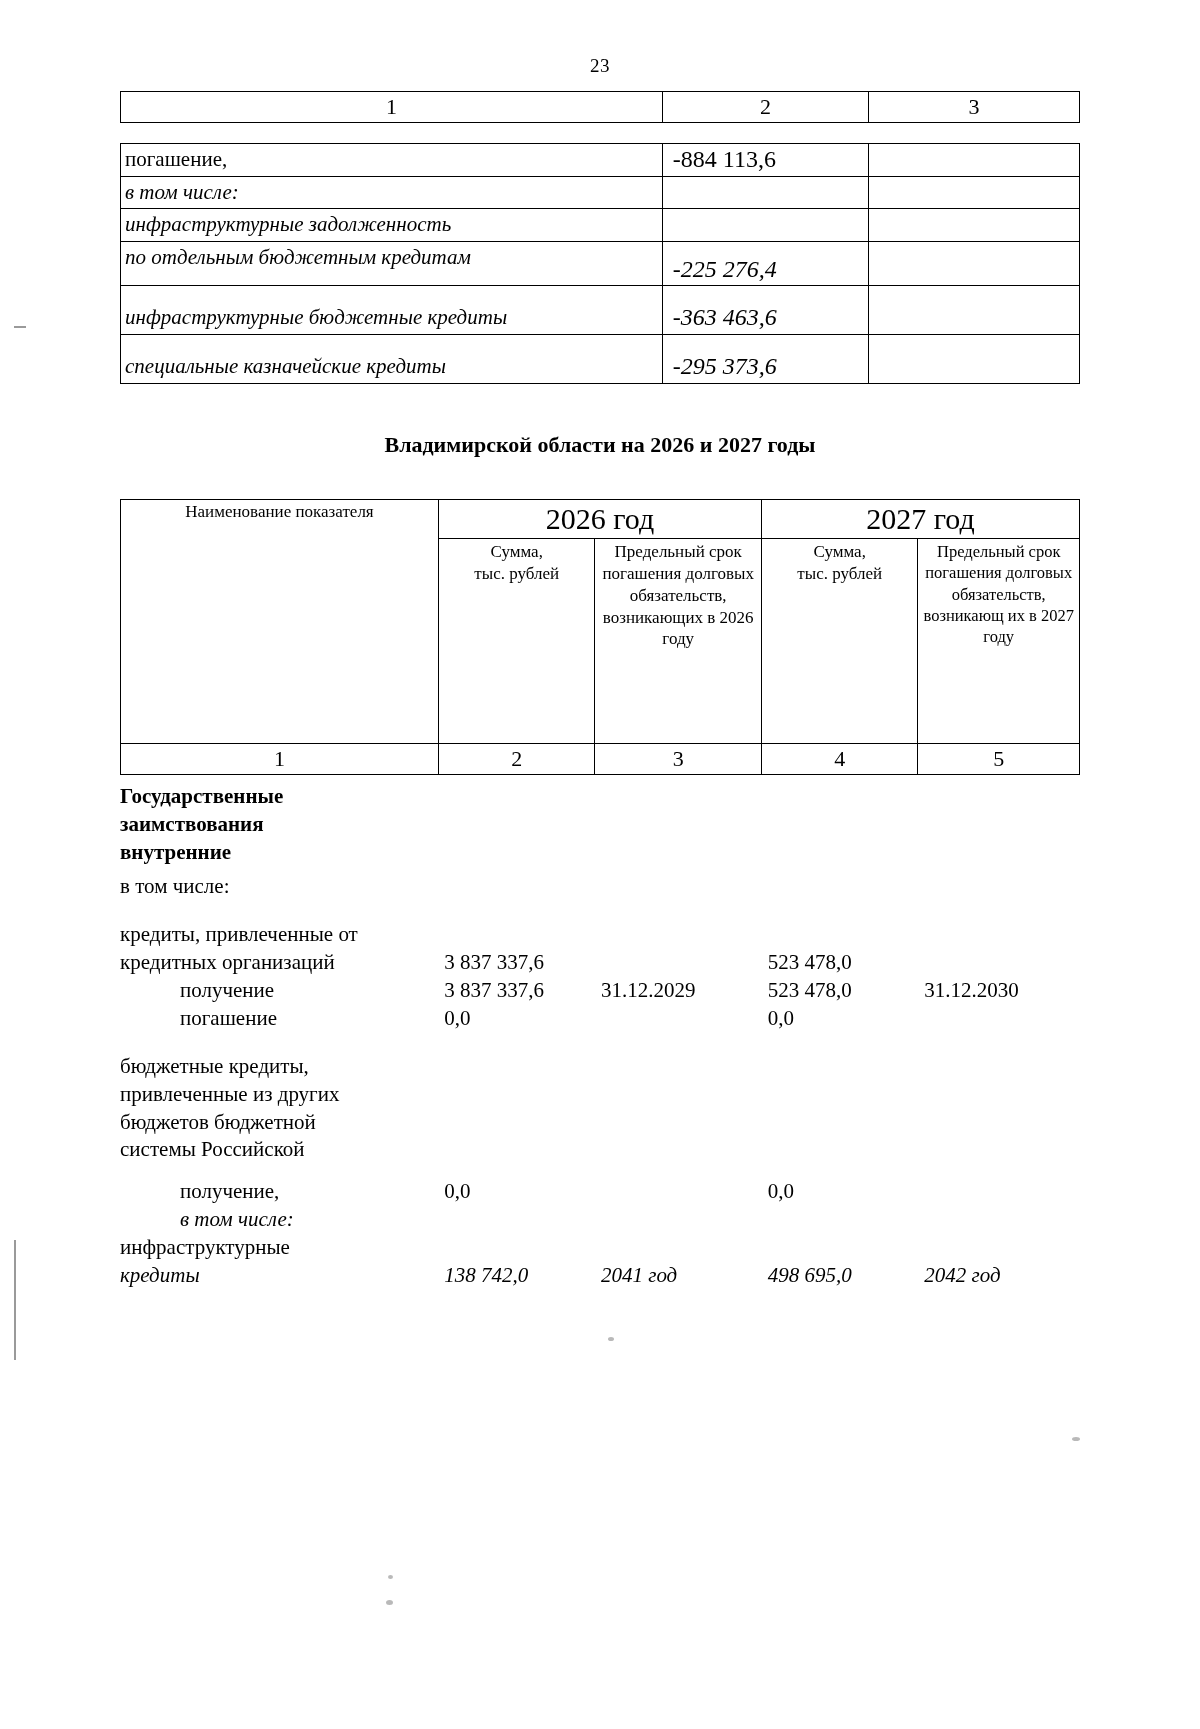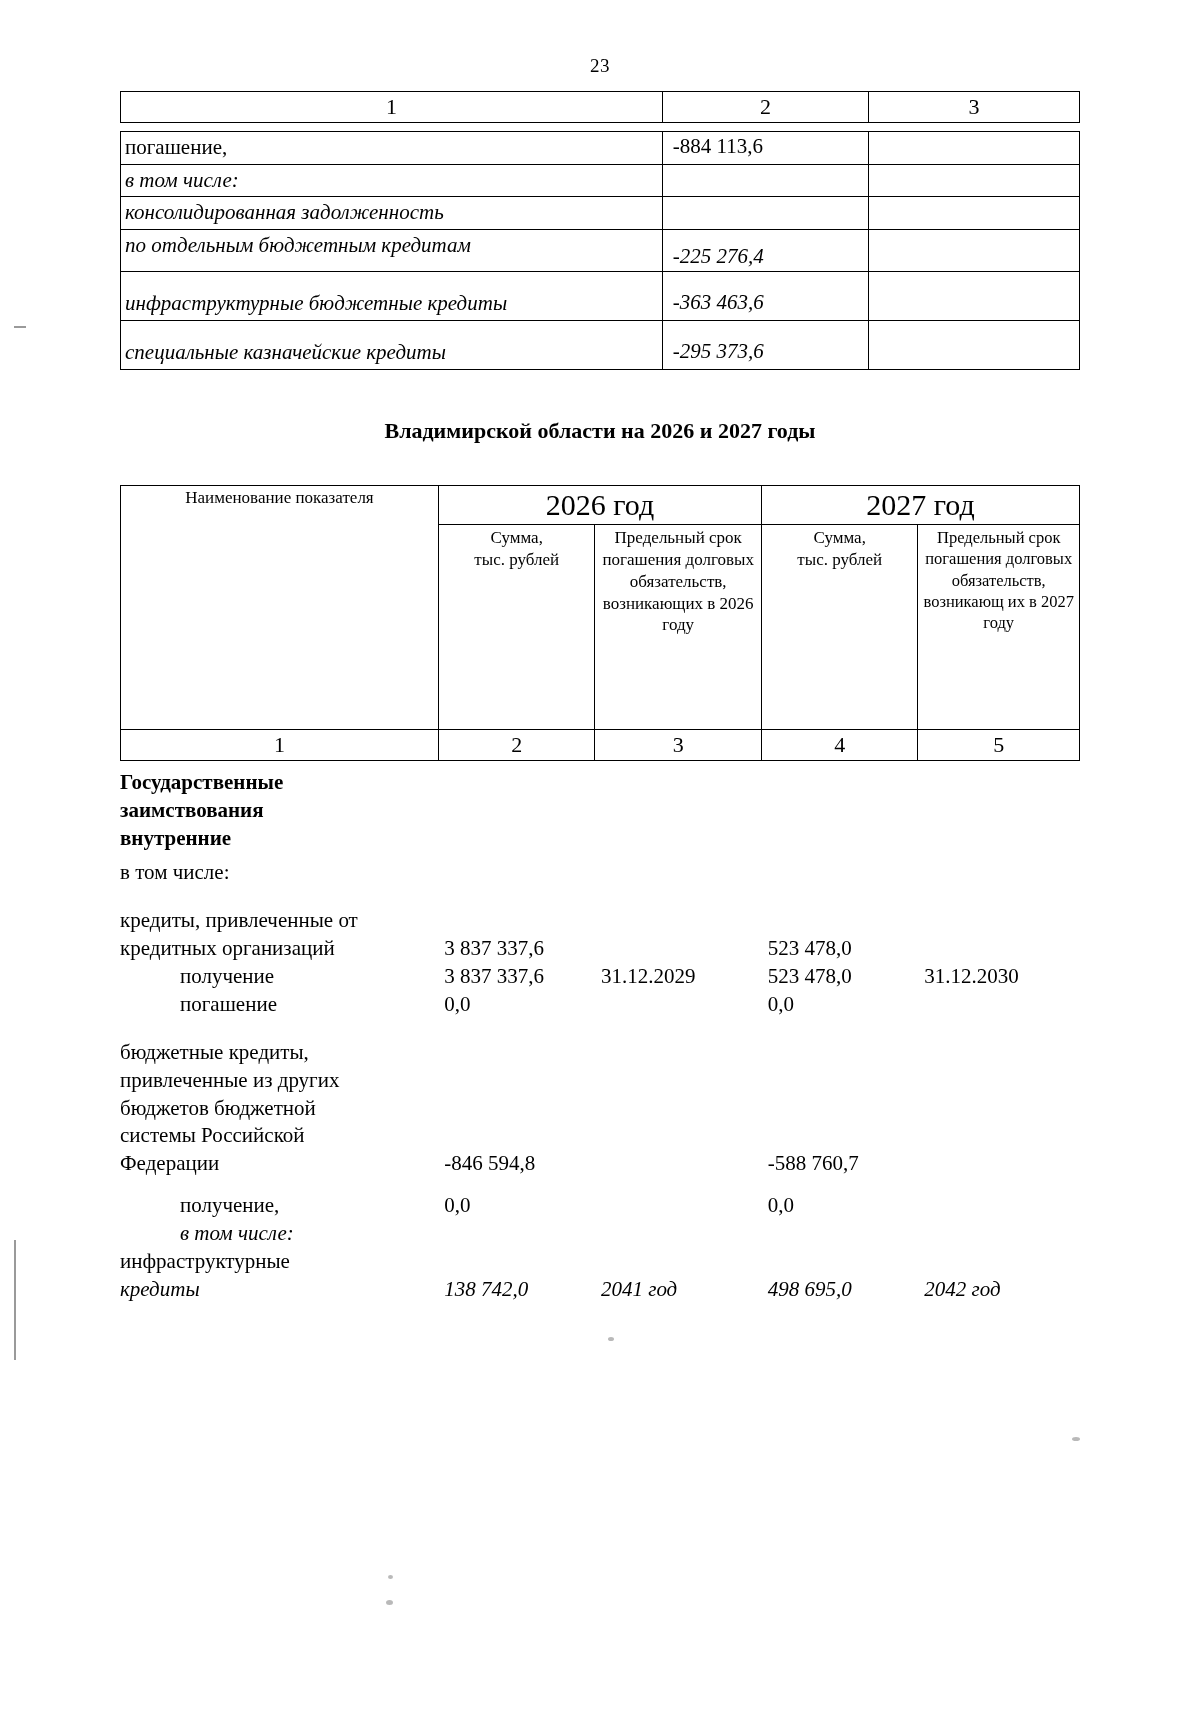--- a/index.html
+++ b/index.html
@@ -56,21 +56,21 @@
     border: none;
     padding: 0;
   }
   .txt {
     font-size: 21px;
     line-height: 1.32;
   }
   .italic { font-style: italic; }
   .indent { padding-left: 60px; }
   .num {
-    font-size: 21px;
+    font-size: 24px;
     text-align: left;
     padding-left: 10px !important;
     white-space: nowrap;
   }
   .num.it { font-style: italic; }
   .row-gap-md td { padding-top: 18px !important; }
 
   
   .section-heading {
     text-align: center;
@@ -164,39 +164,39 @@
     </colgroup>
     <tbody>
       <tr class="colnum-row">
         <td>1</td>
         <td>2</td>
         <td>3</td>
       </tr>
     </tbody>
   </table>
 
-  <table class="tbl top-table borderless" style="margin-top:8px;">
+  <table class="tbl top-table borderless" style="margin-top:20px;">
     <colgroup>
       <col class="c1">
         <col class="c2">
         <col class="c3">
     </colgroup>
     <tbody>
       <tr>
         <td class="txt indent">погашение,</td>
         <td class="num">-884 113,6</td>
         <td></td>
       </tr>
       <tr>
         <td class="txt indent italic">в том числе:</td>
         <td class="num"></td>
         <td></td>
       </tr>
       <tr>
-        <td class="txt italic">консолидированная задолженность</td>
+        <td class="txt italic">инфраструктурные задолженность</td>
         <td class="num"></td>
         <td></td>
       </tr>
       <tr>
         <td class="txt italic">по отдельным бюджетным кредитам</td>
         <td class="num it" style="vertical-align:bottom;padding-top:14px !important;">-225 276,4</td>
         <td></td>
       </tr>
       <tr class="row-gap-md">
         <td class="txt italic">инфраструктурные бюджетные кредиты</td>
@@ -333,27 +333,20 @@
           <td class="v"></td>
           <td class="v"></td>
         </tr>
         <tr>
           <td>системы Российской</td>
           <td class="v"></td>
           <td class="v"></td>
           <td class="v"></td>
           <td class="v"></td>
         </tr>
-        <tr>
-          <td>Федерации</td>
-          <td class="v">-846 594,8</td>
-          <td class="v"></td>
-          <td class="v">-588 760,7</td>
-          <td class="v"></td>
-        </tr>
         <tr class="pad-t-14">
           <td style="padding-left: 60px;">получение,</td>
           <td class="v">0,0</td>
           <td class="v"></td>
           <td class="v">0,0</td>
           <td class="v"></td>
         </tr>
         <tr>
           <td style="font-style: italic; padding-left: 60px;">в том числе:</td>
           <td class="v"></td>

